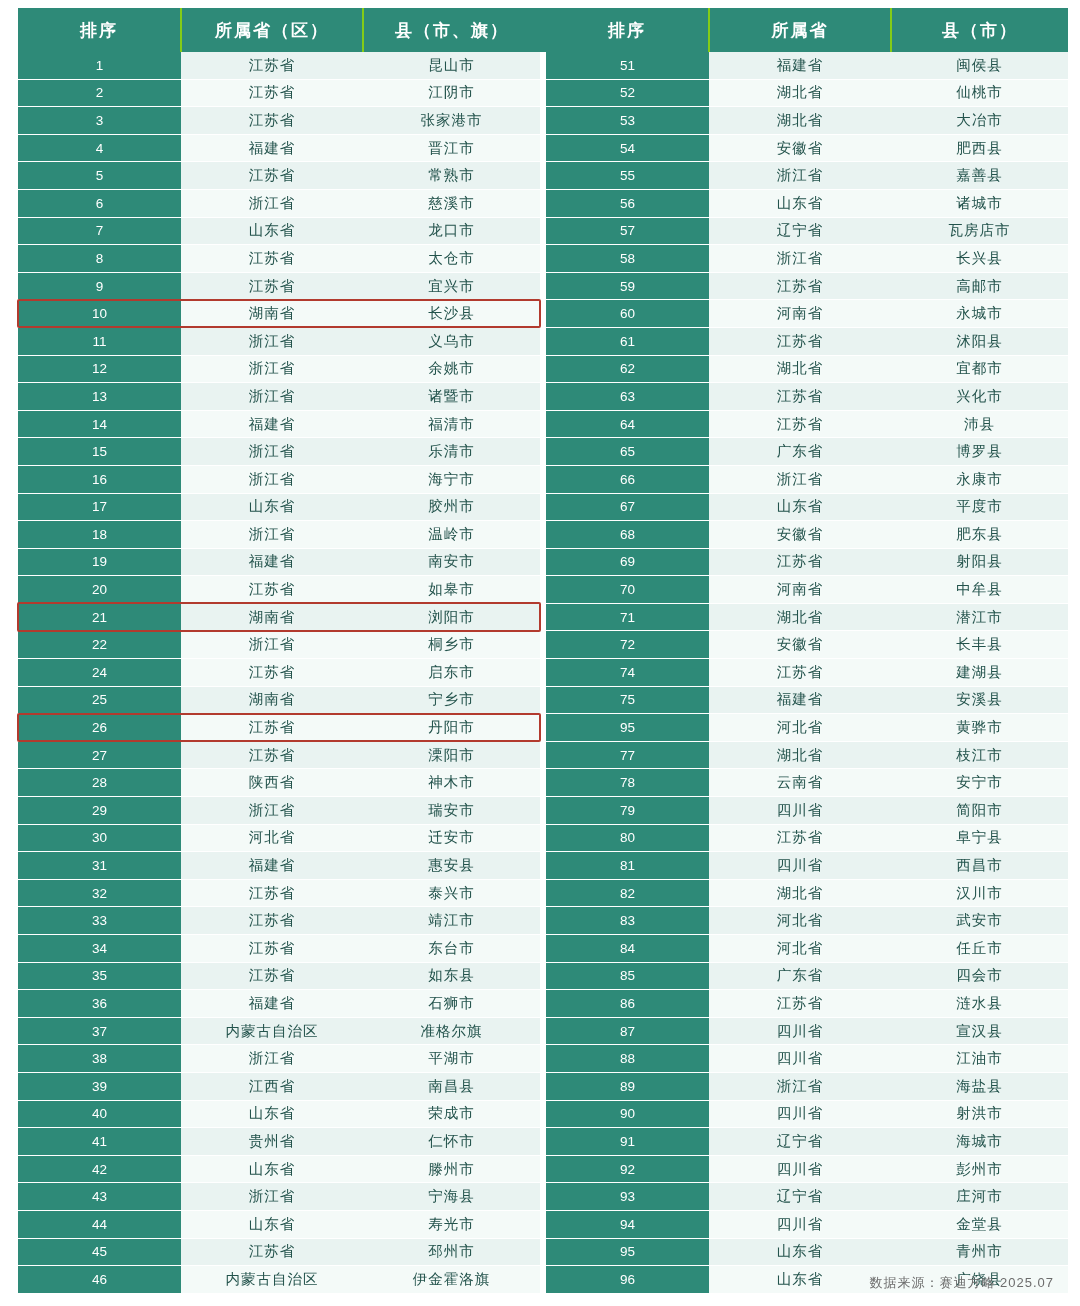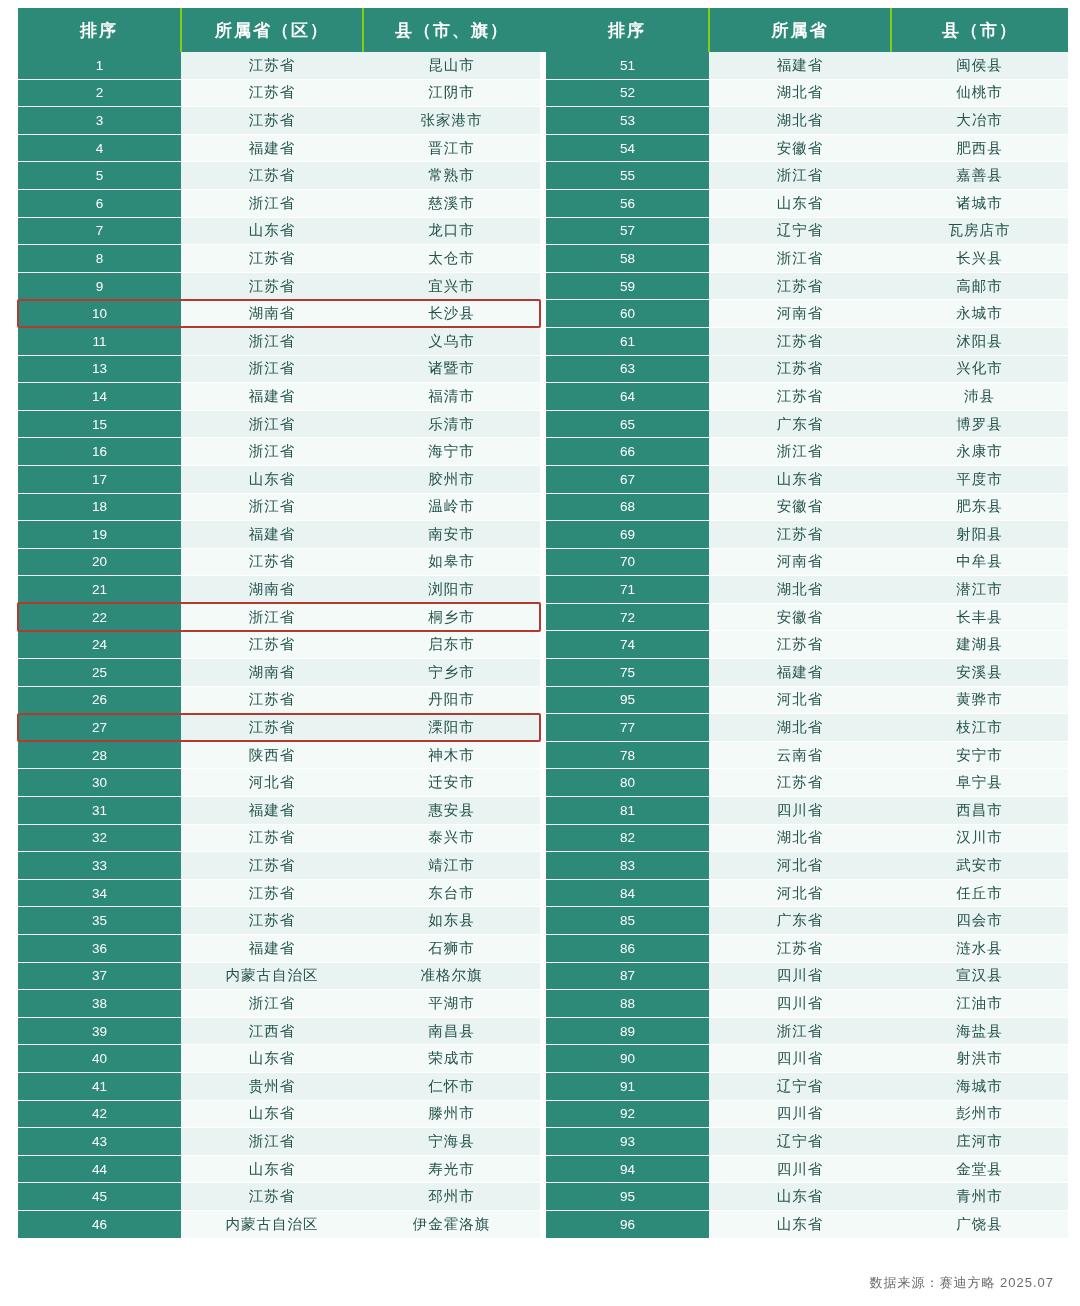--- a/index.html
+++ b/index.html
@@ -209,20 +209,29 @@
         </tr>
         <tr>
           <td class="rank">11</td>
           <td class="prov">浙江省</td>
           <td class="county">义乌市</td>
           <td class="gap"></td>
           <td class="rank">61</td>
           <td class="prov">江苏省</td>
           <td class="county">沭阳县</td>
         </tr>
+        <tr class="alt">
+          <td class="rank">12</td>
+          <td class="prov">浙江省</td>
+          <td class="county">余姚市</td>
+          <td class="gap"></td>
+          <td class="rank">62</td>
+          <td class="prov">湖北省</td>
+          <td class="county">宜都市</td>
+        </tr>
         <tr>
           <td class="rank">13</td>
           <td class="prov">浙江省</td>
           <td class="county">诸暨市</td>
           <td class="gap"></td>
           <td class="rank">63</td>
           <td class="prov">江苏省</td>
           <td class="county">兴化市</td>
         </tr>
         <tr class="alt">
@@ -343,20 +352,29 @@
           <td class="county">枝江市</td>
         </tr>
         <tr class="alt">
           <td class="rank">28</td>
           <td class="prov">陕西省</td>
           <td class="county">神木市</td>
           <td class="gap"></td>
           <td class="rank">78</td>
           <td class="prov">云南省</td>
           <td class="county">安宁市</td>
+        </tr>
+        <tr>
+          <td class="rank">29</td>
+          <td class="prov">浙江省</td>
+          <td class="county">瑞安市</td>
+          <td class="gap"></td>
+          <td class="rank">79</td>
+          <td class="prov">四川省</td>
+          <td class="county">简阳市</td>
         </tr>
         <tr class="alt">
           <td class="rank">30</td>
           <td class="prov">河北省</td>
           <td class="county">迁安市</td>
           <td class="gap"></td>
           <td class="rank">80</td>
           <td class="prov">江苏省</td>
           <td class="county">阜宁县</td>
         </tr>

